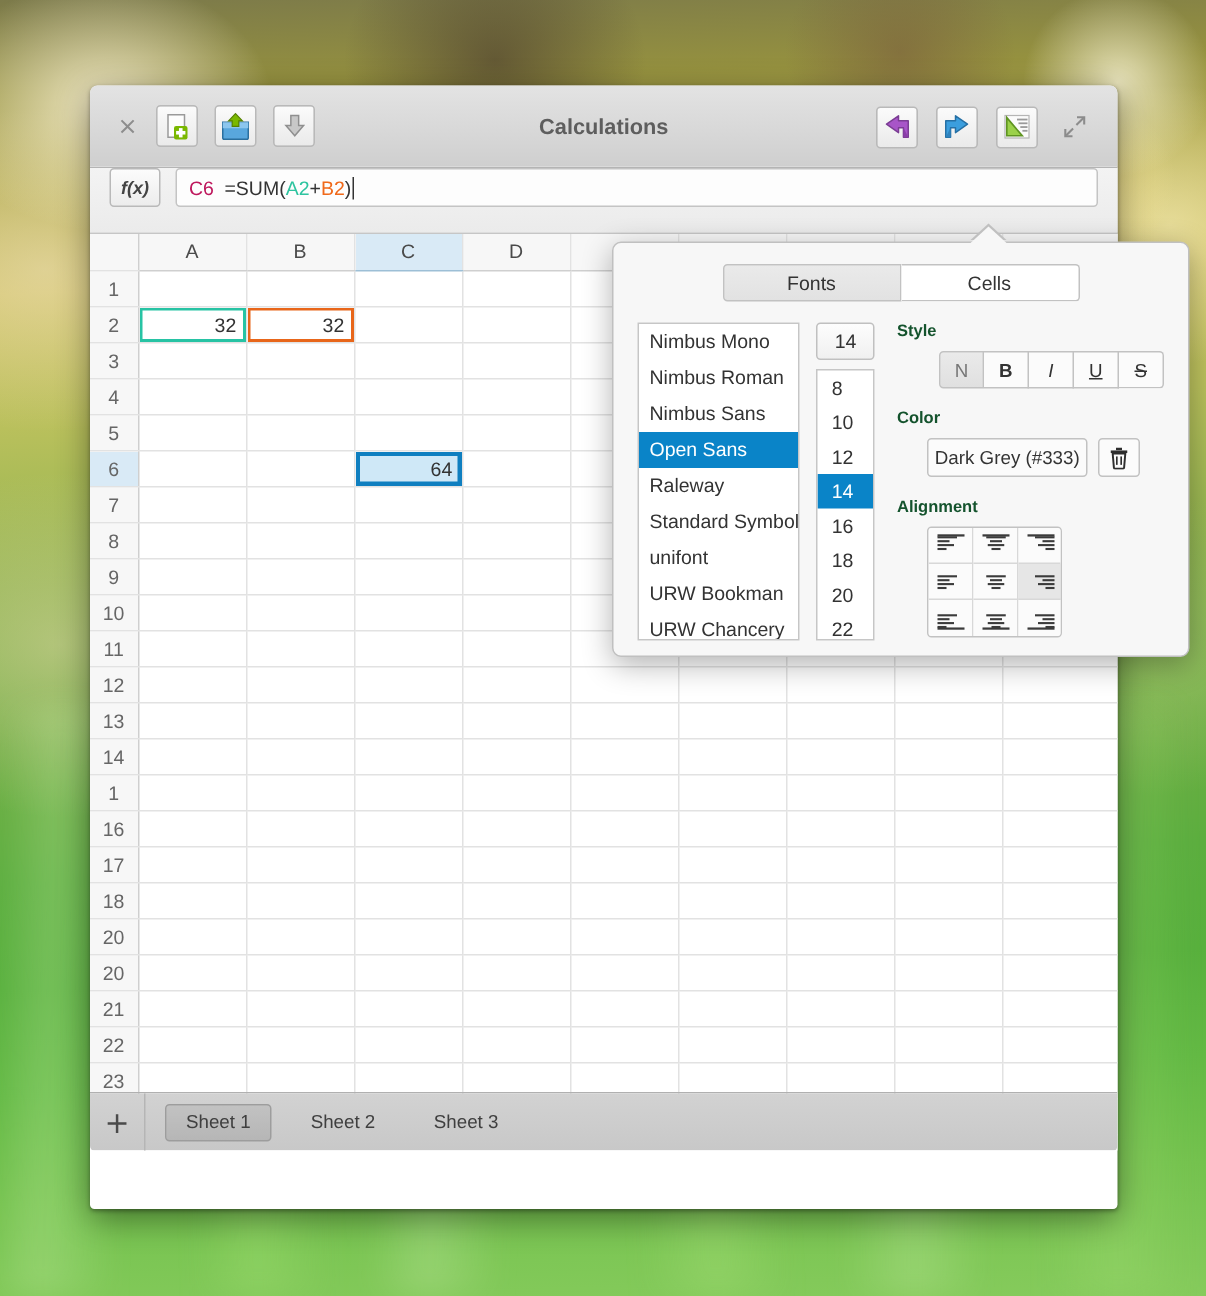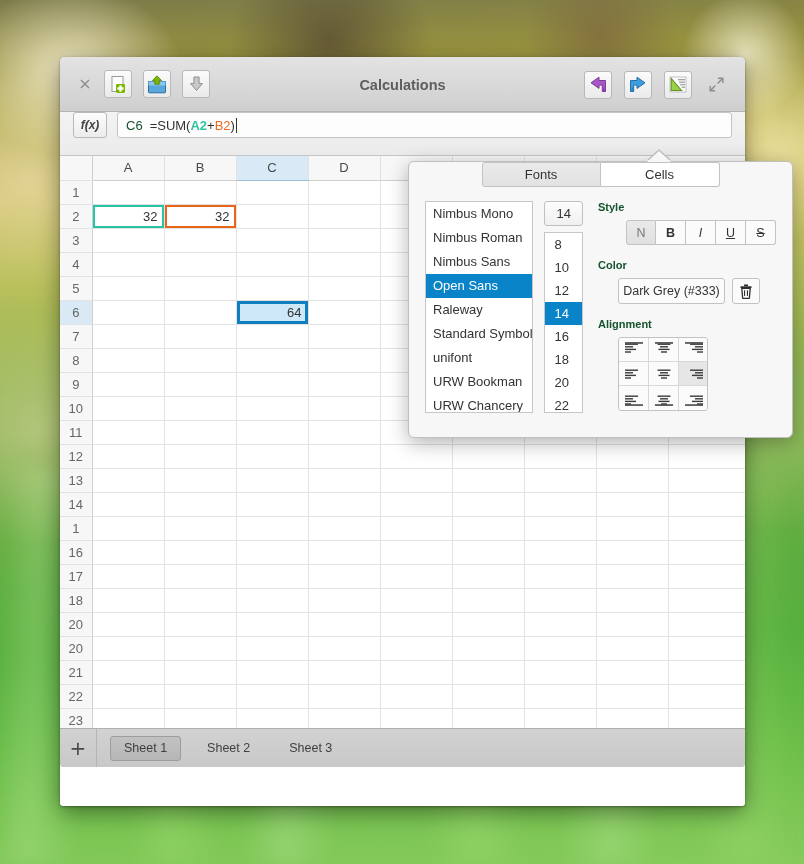--- a/index.html
+++ b/index.html
@@ -114,23 +114,23 @@
     font-style: italic; font-weight: bold; font-size: 12px;
     color: #444; display: flex; align-items: center; justify-content: center;
     cursor: pointer; flex: none;
   }
   .formula-input {
     flex: 1; height: 26px; border-radius: 3px;
     border: 1px solid #c4c4c4; background: #fdfdfd;
     display: flex; align-items: center; padding: 0 8px;
     font-size: 13px; gap: 7px; cursor: text;
   }
-  .cellref { color: #14532d; }
+  .cellref { color: #be185d; }
   .ftok { color: #333; }
-  .ref-a { color: #2ec4a0; font-weight: bold; }
+  .ref-a { color: #2ec4a0; }
   .ref-b { color: #f0691a; }
   .caret { width: 1px; height: 15px; background: #333; margin-left: 1px; }
 
   .fontbtn {
     width: 132px; height: 26px; border-radius: 3px;
     border: 1px solid #b5b5b5;
     background: linear-gradient(to bottom, #fbfbfb, #e9e9e9);
     display: flex; align-items: center; justify-content: space-between;
     padding: 0 5px 0 9px; font-size: 12.5px; color: #3a3a3a;
     cursor: pointer; flex: none;
@@ -203,21 +203,21 @@
     z-index: 40;
   }
   #popover .nub {
     position: absolute; top: -11px; left: 238px;
     width: 0; height: 0;
     border-left: 12px solid transparent;
     border-right: 12px solid transparent;
     border-bottom: 11px solid #f7f7f7;
     filter: drop-shadow(0 -1.5px 0 #c0c0c0);
   }
-  .pop-tabs { display: flex; justify-content: center; }
+  .pop-tabs { display: flex; justify-content: center; padding-top: 14px; }
   .pop-tab {
     width: 119px; height: 25px; font-size: 13px; color: #333;
     display: flex; align-items: center; justify-content: center;
     border: 1px solid #c2c2c2; background: #fff; cursor: pointer;
   }
   .pop-tab:first-child { border-radius: 3px 0 0 3px; }
   .pop-tab:last-child { border-radius: 0 3px 3px 0; border-left: none; }
   .pop-tab.active { background: linear-gradient(to bottom, #eaeaea, #e2e2e2); }
 
   .pop-body { display: flex; padding: 14px 16px 0 16px; gap: 11px; }

